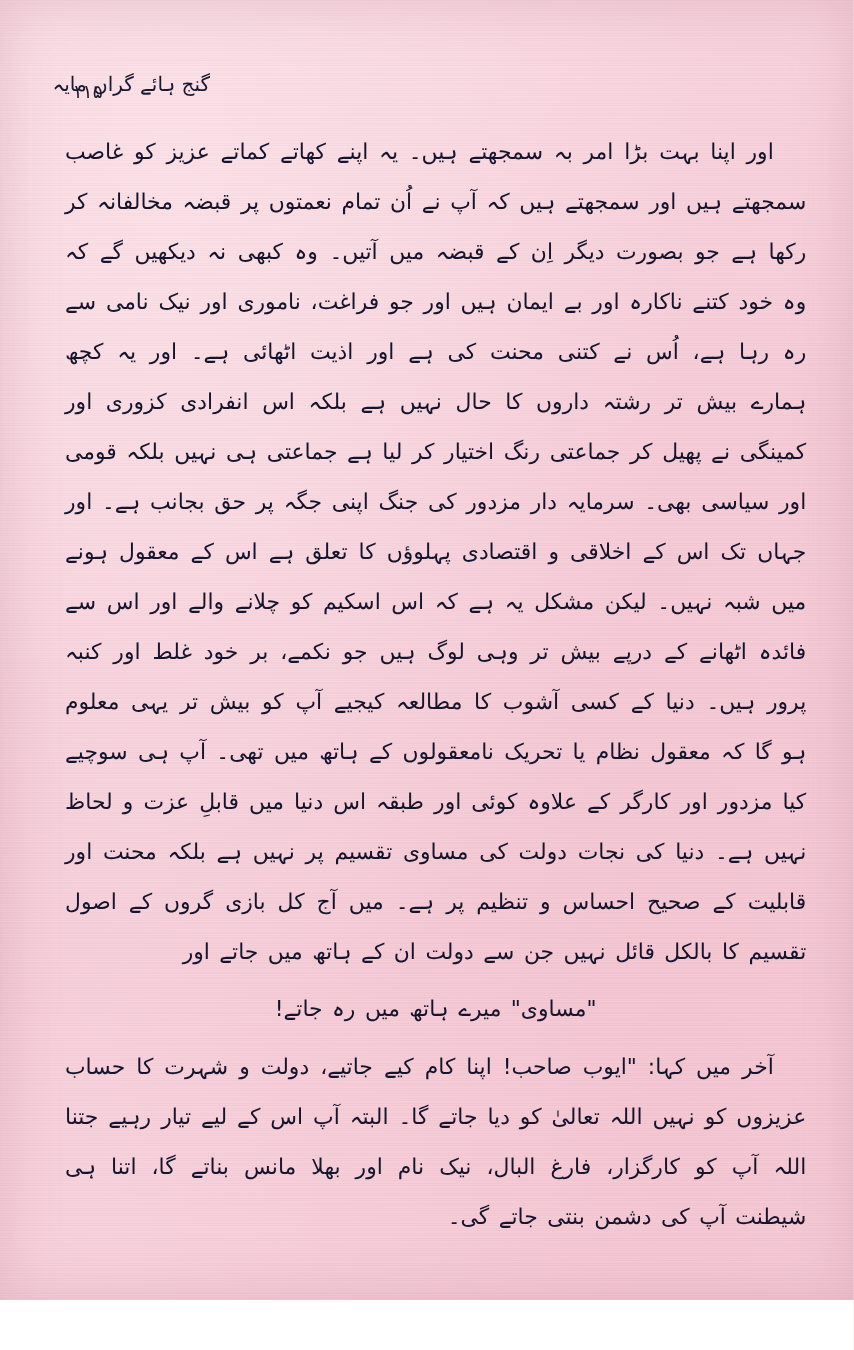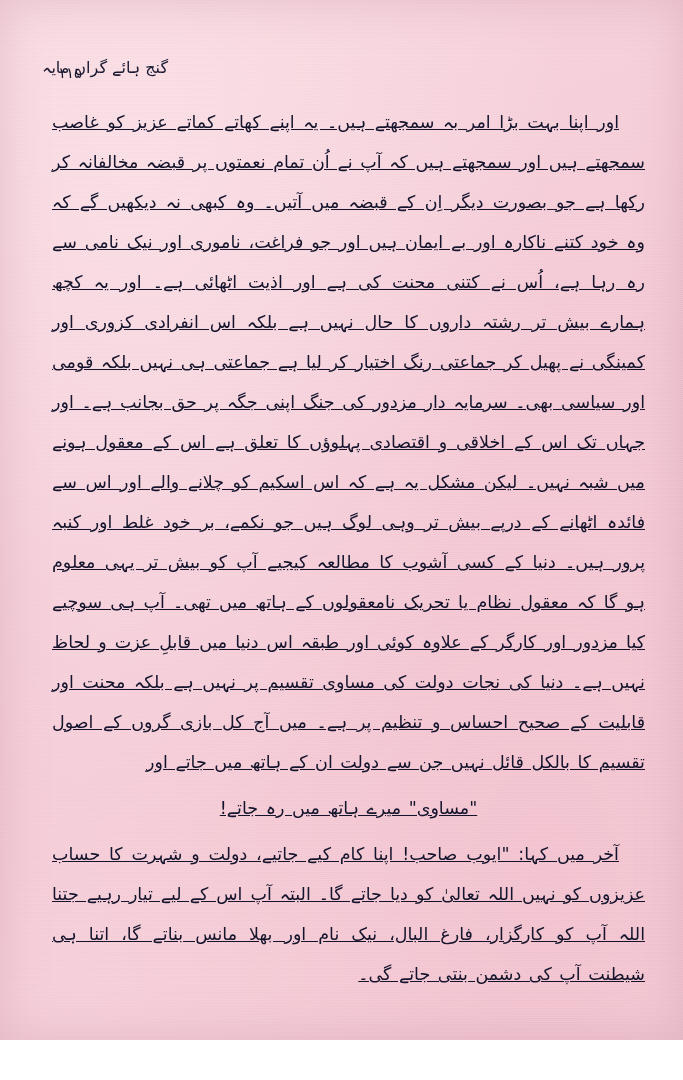--- a/index.html
+++ b/index.html
@@ -80,21 +80,20 @@
     color: #14142c;
     font-family: "DejaVu Sans", sans-serif;
     font-size: 17.5px;
     line-height: 40px;
     letter-spacing: 0px;
     word-spacing: 2px;
   }
   .para {
     margin: 0 0 6px 0;
     text-indent: 26px;
-    text-decoration: underline;
   }
   .para.no-indent {
     text-indent: 0;
   }
   .para.last-line-center {
     text-align-last: center;
   }
   
   .body-text, .book-title {
     transform: none;

